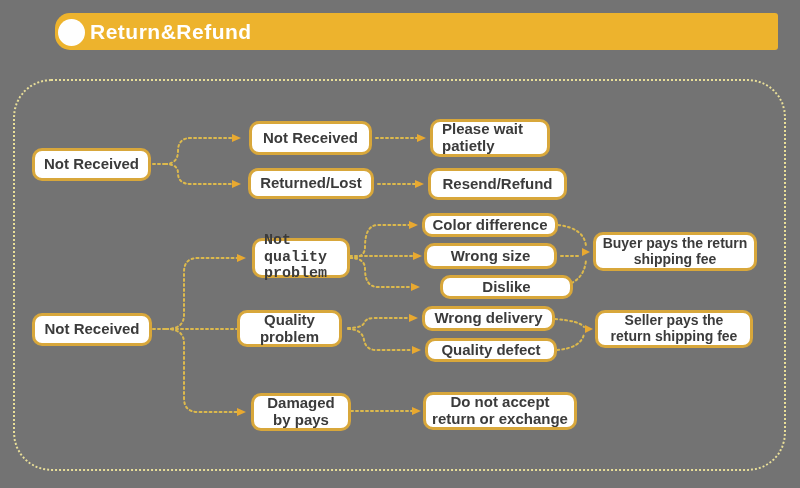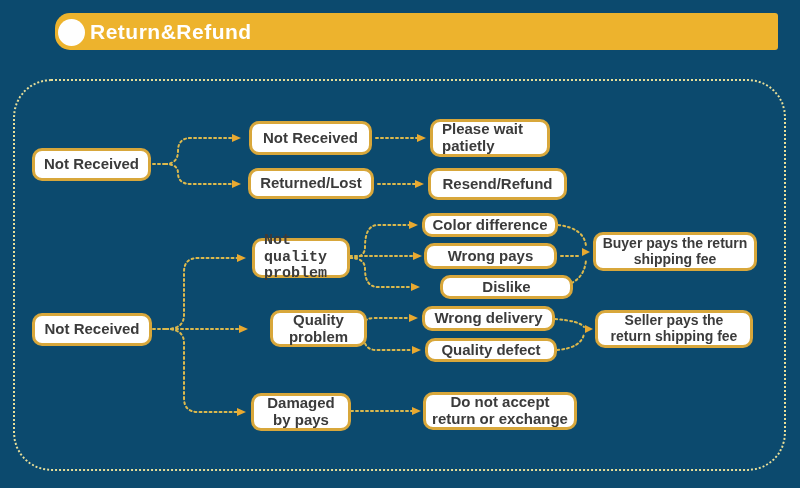--- a/index.html
+++ b/index.html
@@ -1,18 +1,18 @@
 <!DOCTYPE html>
 <html style="--banner: #edb32d; --banner-text: #ffffff; --box-border: #d8a73b; --box-bg: #ffffff; --arrow: #dcb94d; --arrowhead: #e9a930; --container-border: #e9df99; --text: #3b3b3b;"><head>
 <meta charset="utf-8">
 <style>
   html,body { margin:0; padding:0; background:#ffffff; }
   .stage {
     position:relative; width:800px; height:488px; overflow:hidden;
-    background:#0c4a6e;
+    background:#737373;
     font-family:"Liberation Sans", sans-serif;
   }
   
   .banner {
     position:absolute; left:55px; top:13px; width:723px; height:37px;
     background:var(--banner); border-radius:15px 3px 3px 15px;
   }
   .banner-notch {
     position:absolute; left:58px; top:19px; width:27px; height:27px;
     background:#fefefe; border-radius:50%;
@@ -45,21 +45,21 @@
   }
   .node.align-left { justify-content:flex-start; text-align:left; padding-left:9px; padding-right:10px; }
   .node.fs14 { font-size:14px; }
   .n-root1   { left:32px;  top:148px; width:119px; height:33px; }
   .n-t1c1    { left:249px; top:121px; width:123px; height:34px; }
   .n-t1l1    { left:430px; top:119px; width:120px; height:38px; }
   .n-t1c2    { left:248px; top:168px; width:126px; height:31px;text-align:center; }
   .n-t1l2    { left:428px; top:168px; width:139px; height:32px; }
   .n-root2   { left:32px;  top:313px; width:120px; height:33px; }
   .n-t2c1    { left:252px; top:238px; width:98px;  height:40px;font-family:Liberation Mono, monospace; }
-  .n-t2c2    { left:270px; top:310px; width:97px;  height:37px; }
+  .n-t2c2    { left:237px; top:310px; width:105px;  height:37px; }
   .n-t2c3    { left:251px; top:393px; width:100px; height:38px; padding:0 12px; }
   .n-t2l1    { left:422px; top:213px; width:136px; height:24px; }
   .n-t2l2    { left:424px; top:243px; width:133px; height:26px; }
   .n-t2l3    { left:440px; top:275px; width:133px; height:24px; }
   .n-t2l4    { left:422px; top:306px; width:133px; height:25px; }
   .n-t2l5    { left:425px; top:338px; width:132px; height:24px; }
   .n-fee1    { left:593px; top:232px; width:164px; height:39px; padding:16px 5px; }
   .n-fee2    { left:595px; top:310px; width:158px; height:38px; padding:0 5px; }
   .n-t2l6    { left:423px; top:392px; width:154px; height:38px; padding:16px 5px; }
 </style>
@@ -124,21 +124,21 @@
   <div class="node n-t1l1 align-left">Please wait patietly</div>
   <div class="node n-t1c2">Returned/Lost</div>
   <div class="node n-t1l2">Resend/Refund</div>
 
   <div class="node n-root2">Not Received</div>
   <div class="node n-t2c1 align-left">Not quality problem</div>
   <div class="node n-t2c2">Quality problem</div>
   <div class="node n-t2c3">Damaged by pays</div>
 
   <div class="node n-t2l1">Color difference</div>
-  <div class="node n-t2l2">Wrong pays</div>
+  <div class="node n-t2l2">Wrong size</div>
   <div class="node n-t2l3">Dislike</div>
   <div class="node n-t2l4">Wrong delivery</div>
   <div class="node n-t2l5">Quality defect</div>
 
   <div class="node n-fee1 fs14">Buyer pays the return shipping fee</div>
   <div class="node n-fee2 fs14">Seller pays the return shipping fee</div>
   <div class="node n-t2l6">Do not accept return or exchange</div>
 
 </div>
 

